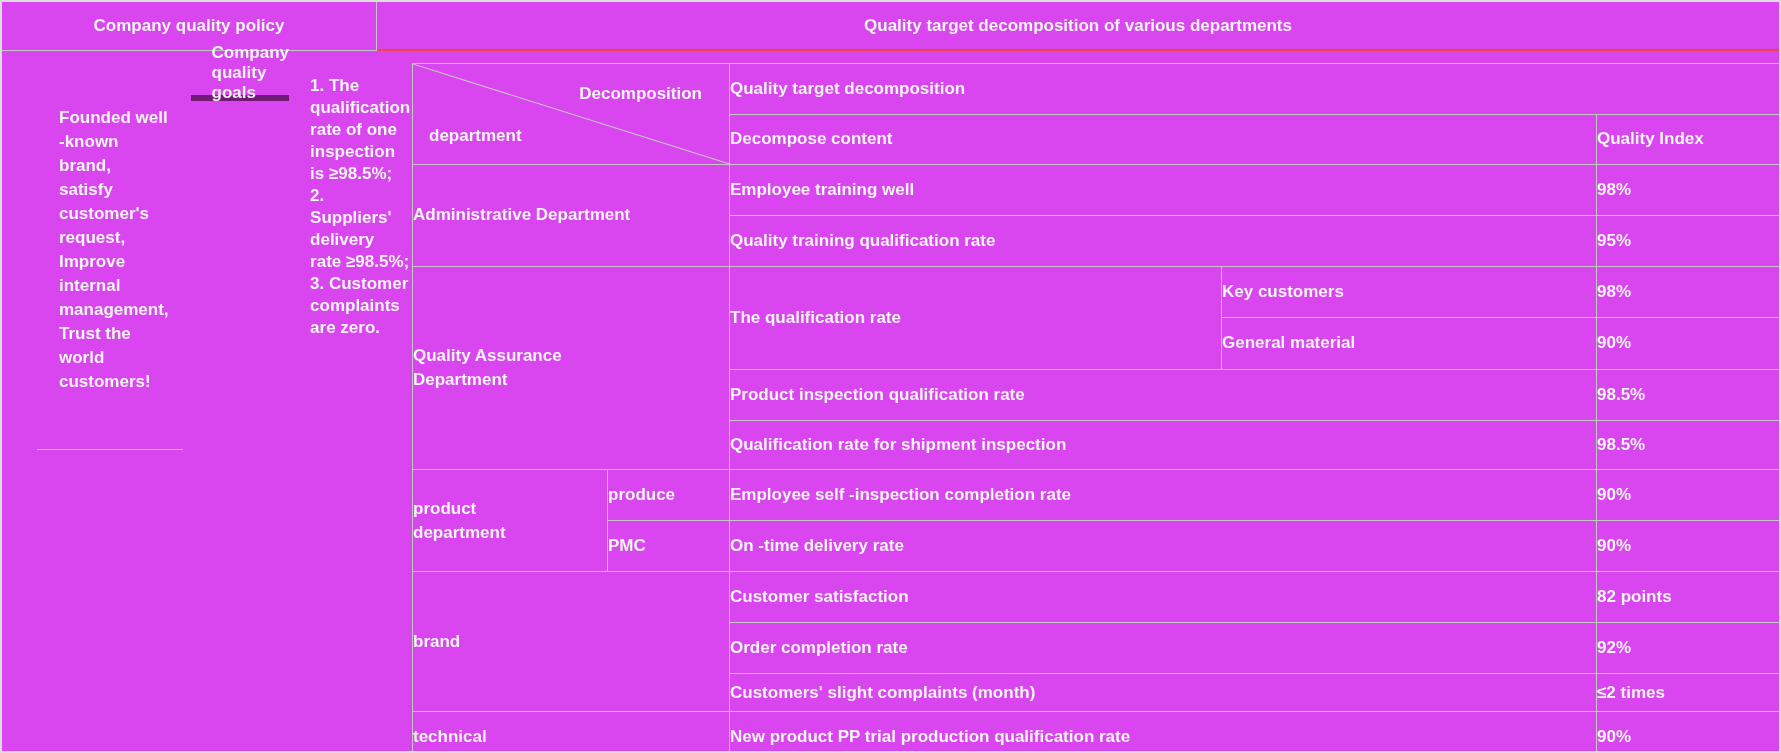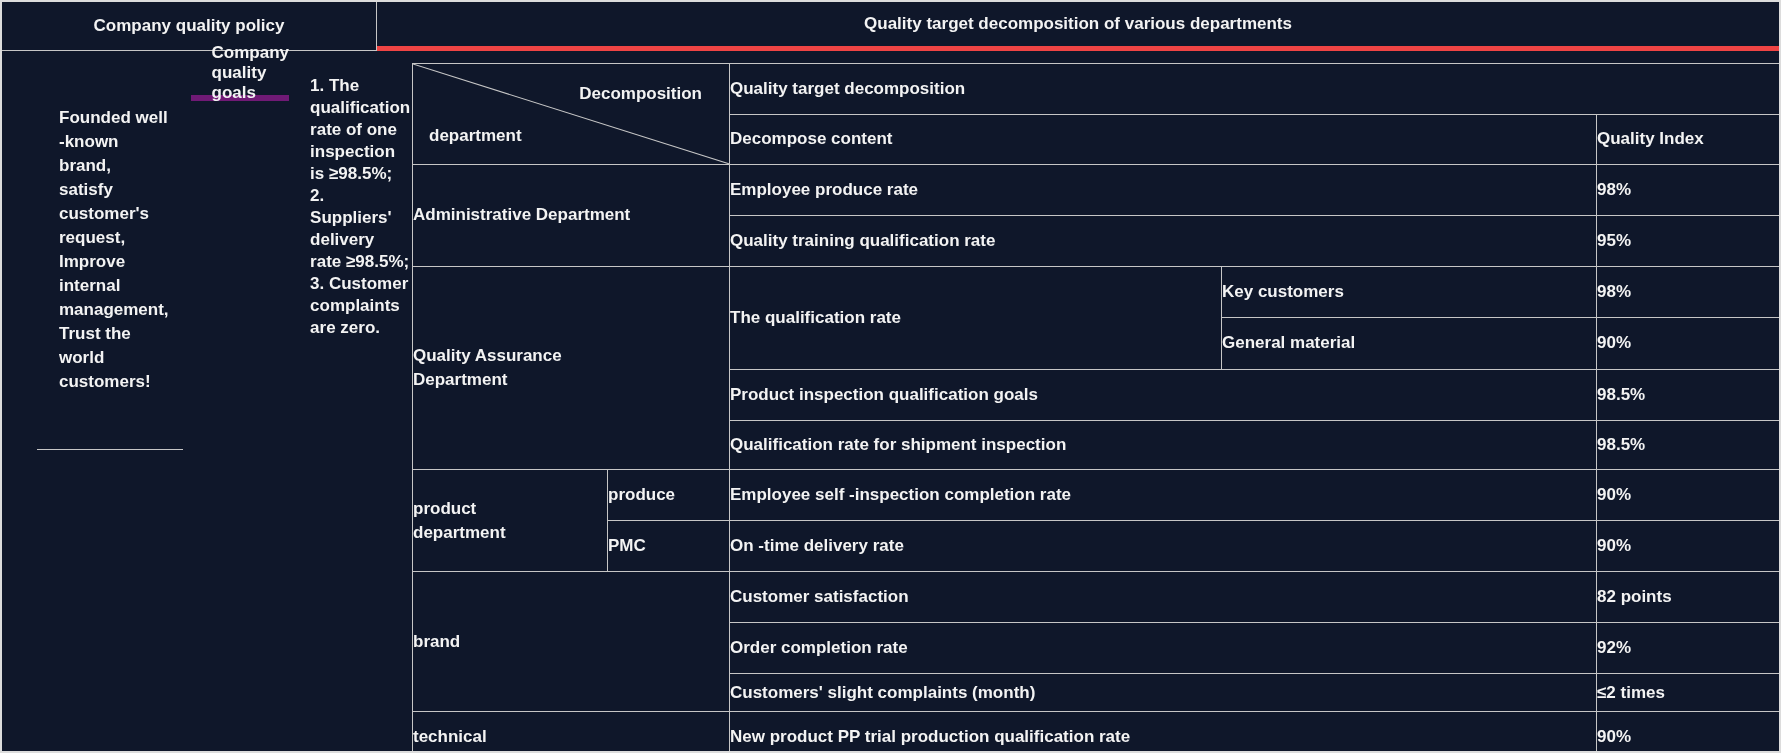--- a/index.html
+++ b/index.html
@@ -1,37 +1,37 @@
 <!DOCTYPE html>
 <html><head>
 <meta charset="utf-8">
 <style>
   html,body{margin:0;padding:0;background:#000;}
   .screen{
     position:relative;
     width:1781px;height:753px;
     box-sizing:border-box;
-    background:#0f172a;
+    background:#d946ef;
     border:2px solid #dcdcdc;
     font-family:"Liberation Sans","DejaVu Sans",sans-serif;
     font-weight:600;
     color:#f3f3f3;
     font-size:17px;
     overflow:hidden;
   }
   
   .top-row{display:flex;height:49px;}
   .hdr-left{
     width:375px;flex:0 0 375px;
     border-right:1px solid #c6c6c6;border-bottom:1px solid #c6c6c6;
     box-sizing:border-box;
     display:flex;align-items:center;justify-content:center;
   }
   .hdr-right{
-    flex:1;border-bottom:5px solid #ef4444;box-sizing:border-box;
+    flex:1;border-bottom:2px solid #ef4444;box-sizing:border-box;
     display:flex;align-items:center;justify-content:center;
   }
   
   .body-row{display:flex;height:700px;}
   .left-col{width:375px;flex:0 0 375px;display:flex;flex-direction:row;padding-left:35px;}
   .policy-cell{
     height:399px;box-sizing:border-box;
     border-bottom:1px solid #c6c6c6;
     display:flex;align-items:center;
     padding-left:22px;padding-right:14px;
@@ -114,41 +114,41 @@
           </td>
           <td class="cell-content" colspan="3">Quality target decomposition</td>
         </tr>
         <tr style="height:49px">
           <td class="cell-content" colspan="2">Decompose content</td>
           <td class="cell-index">Quality Index</td>
         </tr>
 
         <tr style="height:50px">
           <td class="cell-dept" colspan="2" rowspan="2">Administrative Department</td>
-          <td class="cell-content" colspan="2">Employee produce rate</td>
+          <td class="cell-content" colspan="2">Employee training well</td>
           <td class="cell-index">98%</td>
         </tr>
         <tr style="height:50px">
           <td class="cell-content" colspan="2">Quality training qualification rate</td>
           <td class="cell-index">95%</td>
         </tr>
 
         <tr style="height:50px">
           <td class="cell-dept" colspan="2" rowspan="4">Quality Assurance
 Department</td>
           <td class="cell-content" rowspan="2">The qualification rate</td>
           <td class="cell-sub">Key customers</td>
           <td class="cell-index">98%</td>
         </tr>
         <tr style="height:51px">
           <td class="cell-sub">General material</td>
           <td class="cell-index">90%</td>
         </tr>
         <tr style="height:50px">
-          <td class="cell-content" colspan="2">Product inspection qualification goals</td>
+          <td class="cell-content" colspan="2">Product inspection qualification rate</td>
           <td class="cell-index">98.5%</td>
         </tr>
         <tr style="height:49px">
           <td class="cell-content" colspan="2">Qualification rate for shipment inspection</td>
           <td class="cell-index">98.5%</td>
         </tr>
 
         <tr style="height:50px">
           <td class="cell-dept" rowspan="2">product
 department</td>

